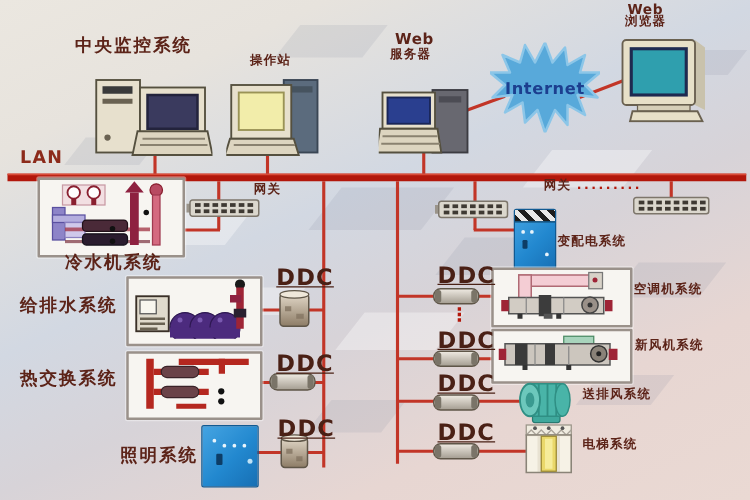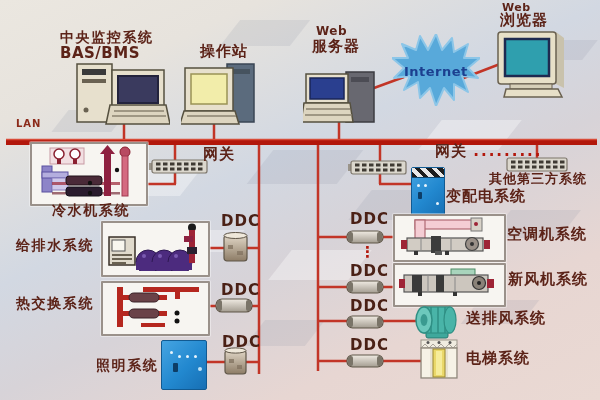--- a/index.html
+++ b/index.html
@@ -7,25 +7,25 @@
     position:relative;width:600px;height:400px;overflow:hidden;
     font-family:"DejaVu Sans",sans-serif;
     background:linear-gradient(155deg,#ebe7e0 0%,#e7e3dd 18%,#d2d8e2 42%,#d7d3d8 58%,#e7d6d2 78%,#ead9d3 100%);
   }
   
   .wm{position:absolute;background:rgba(125,135,155,.14);transform:skewX(-38deg);}
   .wm.light{background:rgba(255,255,255,.35);}
   
   #lines,#bg{position:absolute;left:0;top:0;}
   .dev{position:absolute;z-index:2;}
-  .lbl{position:absolute;z-index:3;font-weight:bold;color:#5c2318;letter-spacing:1px;line-height:1.05;white-space:nowrap;font-size:15px;}
+  .lbl{position:absolute;z-index:3;font-weight:bold;color:#5c2318;letter-spacing:1px;line-height:1.05;white-space:nowrap;font-size:10px;}
   .lbl.center{}
   .lbl.big{font-size:14px;letter-spacing:1.6px;}
-  .lbl.ddc{font-size:15px;letter-spacing:1px;color:#4a2015;}
-  .lbl.lan{color:#8c2a1a;font-size:10px;letter-spacing:1px;}
+  .lbl.ddc{font-size:18px;letter-spacing:1px;color:#4a2015;text-decoration:underline;}
+  .lbl.lan{color:#8c2a1a;font-size:14px;letter-spacing:1px;}
   .lbl.net{color:#1c3f8f;font-size:13px;letter-spacing:.5px;}
   
   .sysbox{position:absolute;z-index:2;background:#f7f5f1;border:2px solid #9a918a;border-radius:1px;box-shadow:0 0 0 1px rgba(255,255,255,.4);}
   
   .cab-blue{position:absolute;z-index:2;border-radius:2px;background:linear-gradient(135deg,#45a4e2 0%,#2288cf 55%,#176fb4 100%);border:1px solid #115a92;}
   .hazard{position:absolute;left:0;top:0;width:100%;height:9px;background:repeating-linear-gradient(45deg,#1d1d1d 0 4px,#e8e8e8 4px 8px);border-bottom:1px solid #0d466f;}
   .dot{position:absolute;background:#e8f4fc;border-radius:50%;}
   
   .vdots{position:absolute;z-index:3;color:#b2170b;font-weight:bold;font-size:15px;line-height:.9;}
 </style>
@@ -377,33 +377,31 @@
     <rect x="31" y="3" width="5" height="10" rx="2" fill="#7a7468"></rect>
   </svg>
 
   <svg class="dev" style="left:346px;top:353px;" width="38" height="16" viewBox="0 0 38 16">
     <rect x="1" y="2" width="36" height="12" rx="5.5" fill="url(#met1)" stroke="#5f5648" stroke-width="1.2"></rect>
     <rect x="2" y="3" width="5" height="10" rx="2" fill="#7a7468"></rect>
     <rect x="31" y="3" width="5" height="10" rx="2" fill="#7a7468"></rect>
   </svg>
 
   <div class="lbl big center" style="left:60px;top:30px;width:118px;">中央监控系统</div>
-  <div class="lbl center" style="left:60px;top:46px;width:118px;letter-spacing:.5px;">BAS/BMS</div>
   <div class="lbl" style="left:200px;top:44px;">操作站</div>
   <div class="lbl center" style="left:316px;top:25px;width:54px;font-size:12px;letter-spacing:.5px;">Web</div>
   <div class="lbl center" style="left:312px;top:39px;width:62px;">服务器</div>
   <div class="lbl net center" style="left:404px;top:65px;width:64px;">Internet</div>
   <div class="lbl center" style="left:502px;top:2px;width:56px;font-size:11px;letter-spacing:.5px;">Web</div>
   <div class="lbl center" style="left:500px;top:13px;width:60px;">浏览器</div>
 
   <div class="lbl lan" style="left:16px;top:119px;">LAN</div>
 
   <div class="lbl" style="left:203px;top:147px;">网关</div>
   <div class="lbl" style="left:391px;top:144px;padding-left:44px;"><span>网关</span> <span style="color:#b2170b;letter-spacing:2px;">.........</span></div>
-  <div class="lbl" style="left:489px;top:172px;font-size:13px;">其他第三方系统</div>
   <div class="lbl" style="left:446px;top:189px;">变配电系统</div>
 
   <div class="lbl big" style="left:16px;top:238px;">给排水系统</div>
   <div class="lbl big" style="left:52px;top:203px;">冷水机系统</div>
   <div class="lbl big" style="left:16px;top:296px;">热交换系统</div>
   <div class="lbl big" style="left:96px;top:358px;">照明系统</div>
 
   <div class="lbl" style="left:507px;top:227px;">空调机系统</div>
   <div class="lbl" style="left:508px;top:272px;">新风机系统</div>
   <div class="lbl" style="left:466px;top:311px;">送排风系统</div>

